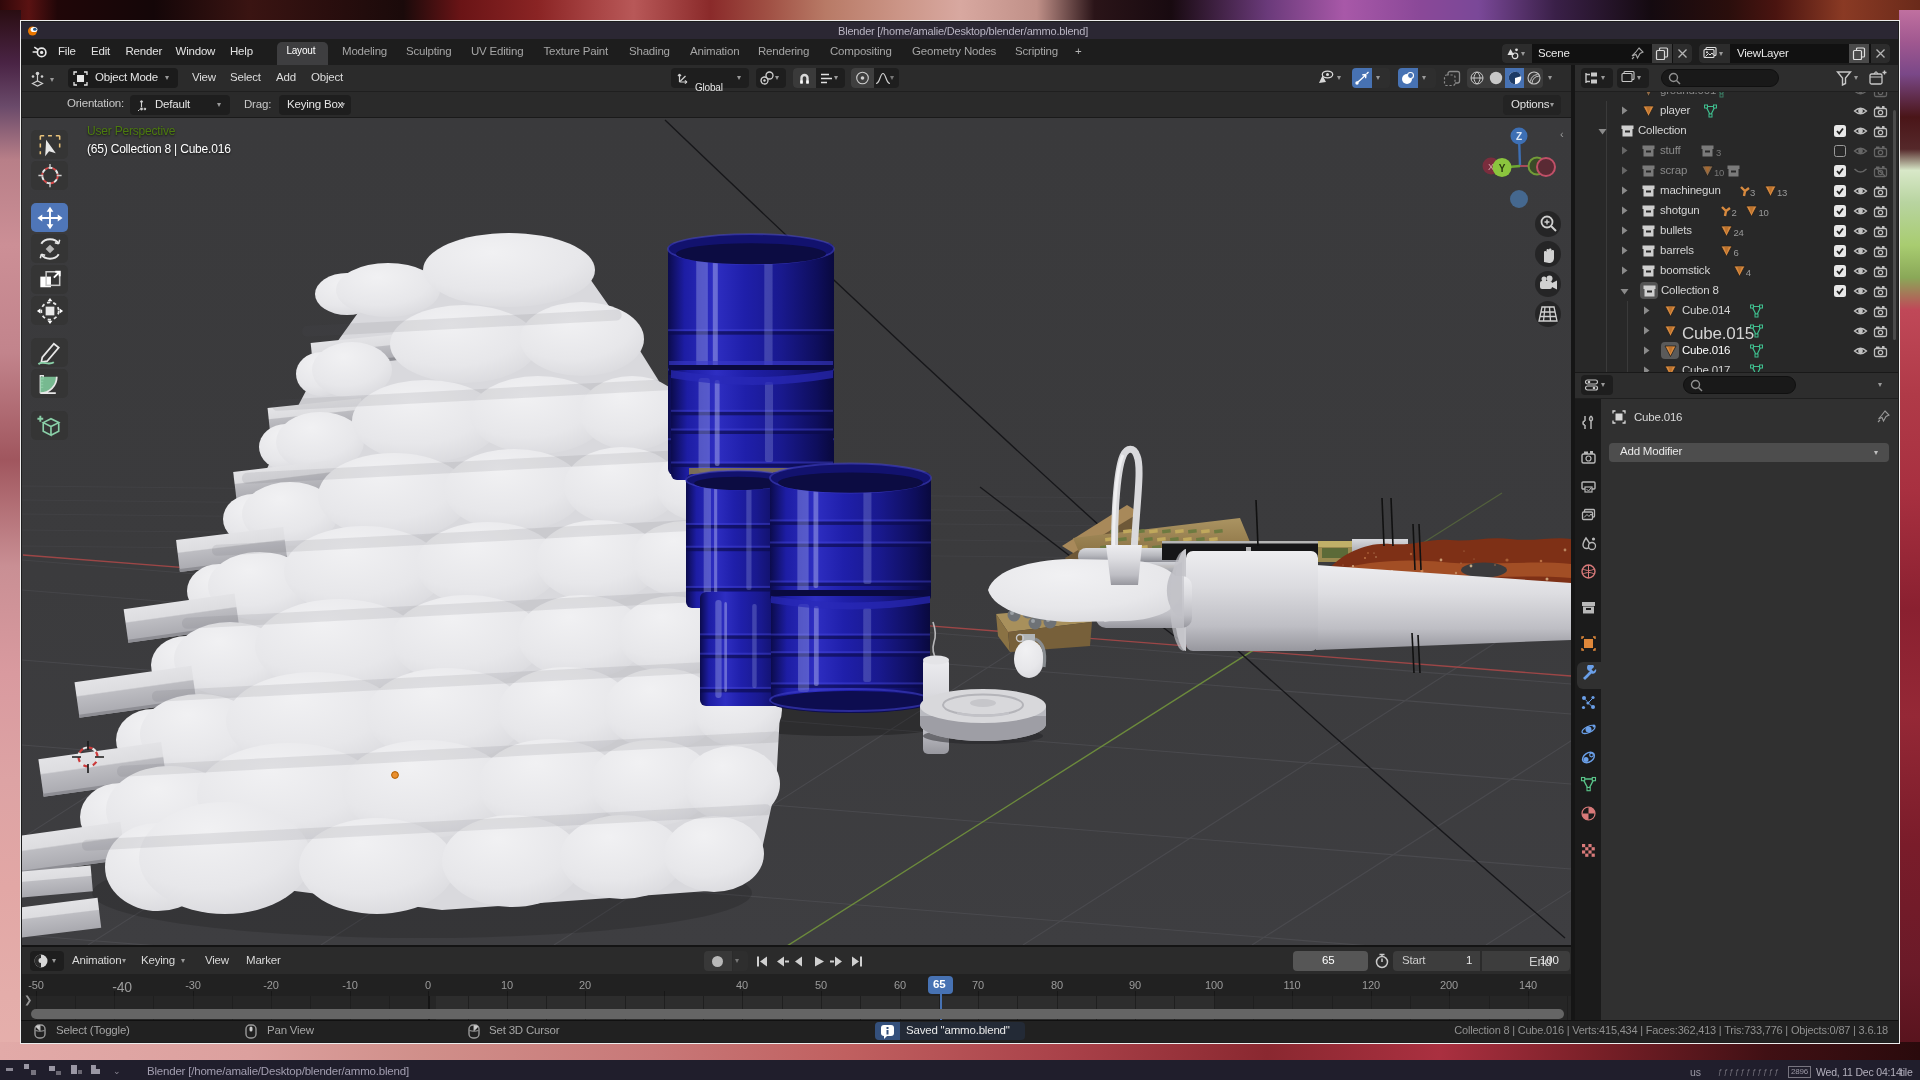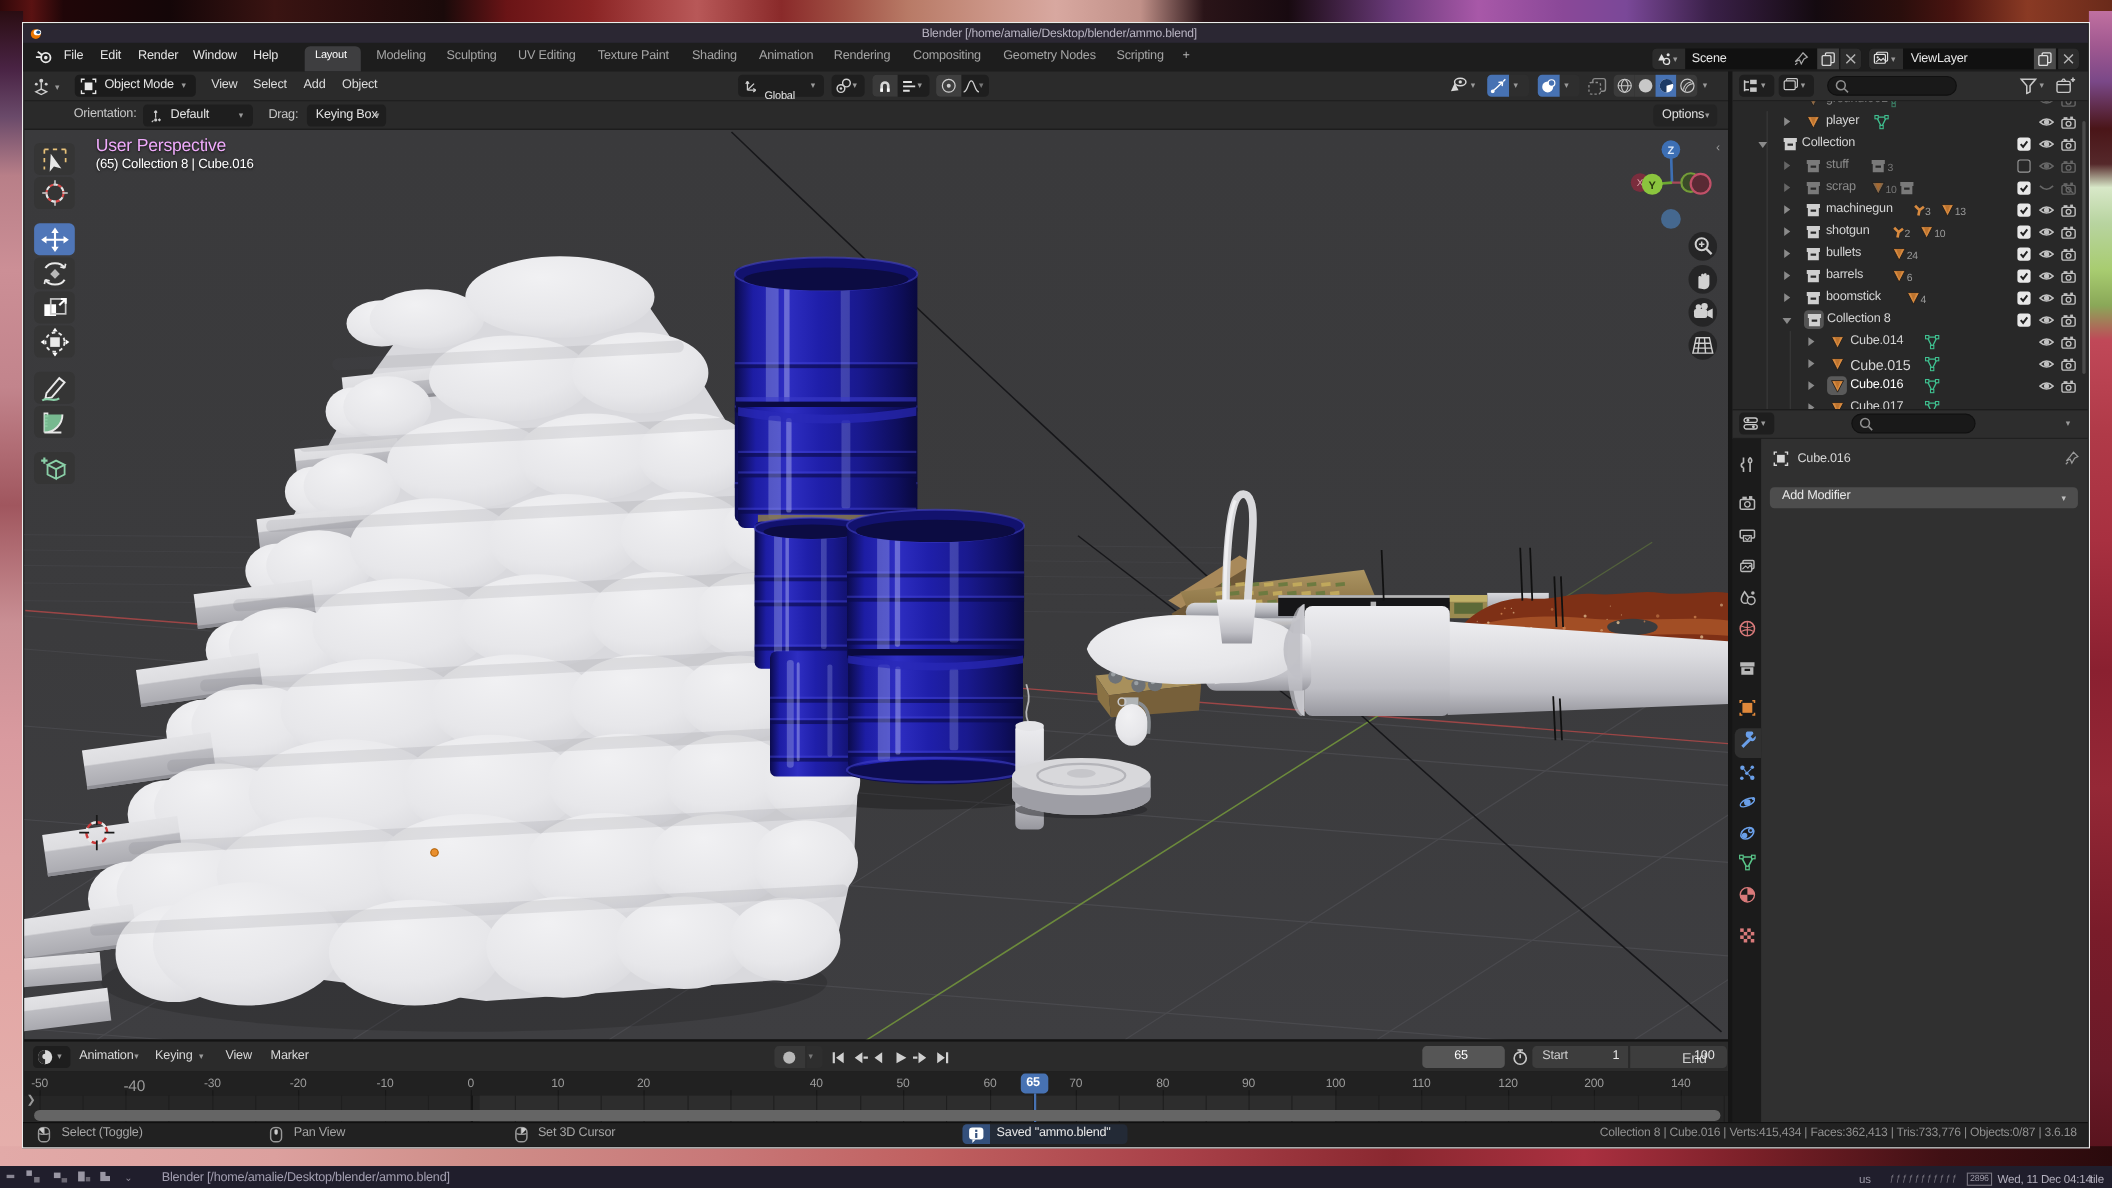--- a/index.html
+++ b/index.html
@@ -688,21 +688,21 @@
     <ellipse cx="961" cy="587" rx="40" ry="10.5" fill="none" stroke="#b4b4b9" stroke-width="2"></ellipse>
     <ellipse cx="961" cy="585" rx="13" ry="4" fill="#c6c6ca"></ellipse>
     <path d="M935,595 a40,11 0 0 0 52,0" fill="none" stroke="#c2c2c7" stroke-width="2.5"></path>
     <g transform="translate(66,639)">
 <circle r="9.5" fill="none" stroke="#e8e8e8" stroke-width="2.2" stroke-dasharray="4.9 4.9"></circle>
 <circle r="9.5" fill="none" stroke="#cc3a3a" stroke-width="2.2" stroke-dasharray="4.9 4.9" stroke-dashoffset="4.9"></circle>
 <path d="M0,-16 L0,-7 M0,7 L0,16 M-16,0 L-7,0 M7,0 L16,0" stroke="#1a1a1a" stroke-width="1.6"></path>
 </g>
     <circle cx="373" cy="657" r="3.4" fill="#e98f2e" stroke="#b05e00" stroke-width="1"></circle>
   </svg>
-<div class="txt" style="left:87px;top:124px;color:#f0abfc;font-size:16px;text-shadow:0 1px 2px rgba(0,0,0,.7)">User Perspective</div>
+<div class="txt" style="left:87px;top:124px;color:#4d7c0f;font-size:12px;text-shadow:0 1px 2px rgba(0,0,0,.7)">User Perspective</div>
 <div class="txt" style="left:87px;top:142px;color:#fff;font-size:12px;text-shadow:0 1px 2px rgba(0,0,0,.7)">(65) Collection 8 | Cube.016</div>
 <div class="abs" style="left:31px;top:130px;width:37px;height:29px;background:#353535;border-radius:5px"></div>
 <svg class="abs" style="left:32px;top:130px" width="36" height="30" viewBox="0 0 36 31">
     <path d="M8 6 h4 m4 0 h4 m4 0 h4 M8 6 v4 m0 4 v4 m0 4 v3 M28 6 v4 m0 4 v4" stroke="#e8c27a" fill="none" stroke-width="1.6"></path>
     <path d="M14 10 L24 24 L17 22 L13 27 Z" fill="#e8e8e8"></path>
   </svg>
 <div class="abs" style="left:31px;top:161px;width:37px;height:29px;background:#353535;border-radius:5px"></div>
 <svg class="abs" style="left:32px;top:161px" width="36" height="30" viewBox="0 0 36 31">
     <circle cx="18" cy="15" r="8" fill="none" stroke="#d84a4a" stroke-width="2" stroke-dasharray="4 4"></circle>
     <circle cx="18" cy="15" r="8" fill="none" stroke="#e8e8e8" stroke-width="2" stroke-dasharray="4 4" stroke-dashoffset="4"></circle>
@@ -1293,21 +1293,21 @@
         <rect x="3" y="1.5" width="3.5" height="2" fill="#c0c0c0"></rect>
         <rect x="9" y="1" width="2.5" height="2.5" fill="#c0c0c0"></rect>
       </svg>
       <svg class="abs" style="left:1643px;top:326px" width="7" height="9" viewBox="0 0 7 9">
         <path d="M1 0.5 v8 L6.5 4.5 Z" fill="#8a8a8a"></path>
       </svg>
       <svg class="abs" style="left:1663px;top:324px" width="15" height="14" viewBox="0 0 15 14">
         <path d="M2 2 h11 L7.5 12.5 Z" fill="#d88a3f" stroke="#1d1d1d" stroke-width="0.8"></path>
         <path d="M5 2.5 L7.5 9.5 L10 2.5" fill="#b06a28" opacity="0.7"></path>
       </svg>
-      <div class="txt" style="left:1682px;top:324px;color:#d4d4d4;font-size:13px">Cube.015</div>
+      <div class="txt" style="left:1682px;top:324px;color:#d4d4d4;font-size:17px">Cube.015</div>
       <svg class="abs" style="left:1749px;top:324px" width="15" height="14" viewBox="0 0 15 14">
         <path d="M3 2.5 h9 L7.5 11.5 Z" fill="none" stroke="#3fbf8f" stroke-width="1.2"></path>
         <rect x="1.5" y="1" width="3" height="3" fill="#282828" stroke="#3fbf8f" stroke-width="1"></rect>
         <rect x="10.5" y="1" width="3" height="3" fill="#282828" stroke="#3fbf8f" stroke-width="1"></rect>
         <rect x="6" y="10" width="3" height="3" fill="#282828" stroke="#3fbf8f" stroke-width="1"></rect>
       </svg>
       <svg class="abs" style="left:1853px;top:325px" width="15" height="12" viewBox="0 0 15 12">
         <path d="M1.5 6 Q7.5 0.5 13.5 6 Q7.5 11.5 1.5 6 Z" fill="none" stroke="#c0c0c0" stroke-width="1.3"></path>
         <circle cx="7.5" cy="6" r="2.4" fill="#c0c0c0"></circle>
       </svg>

